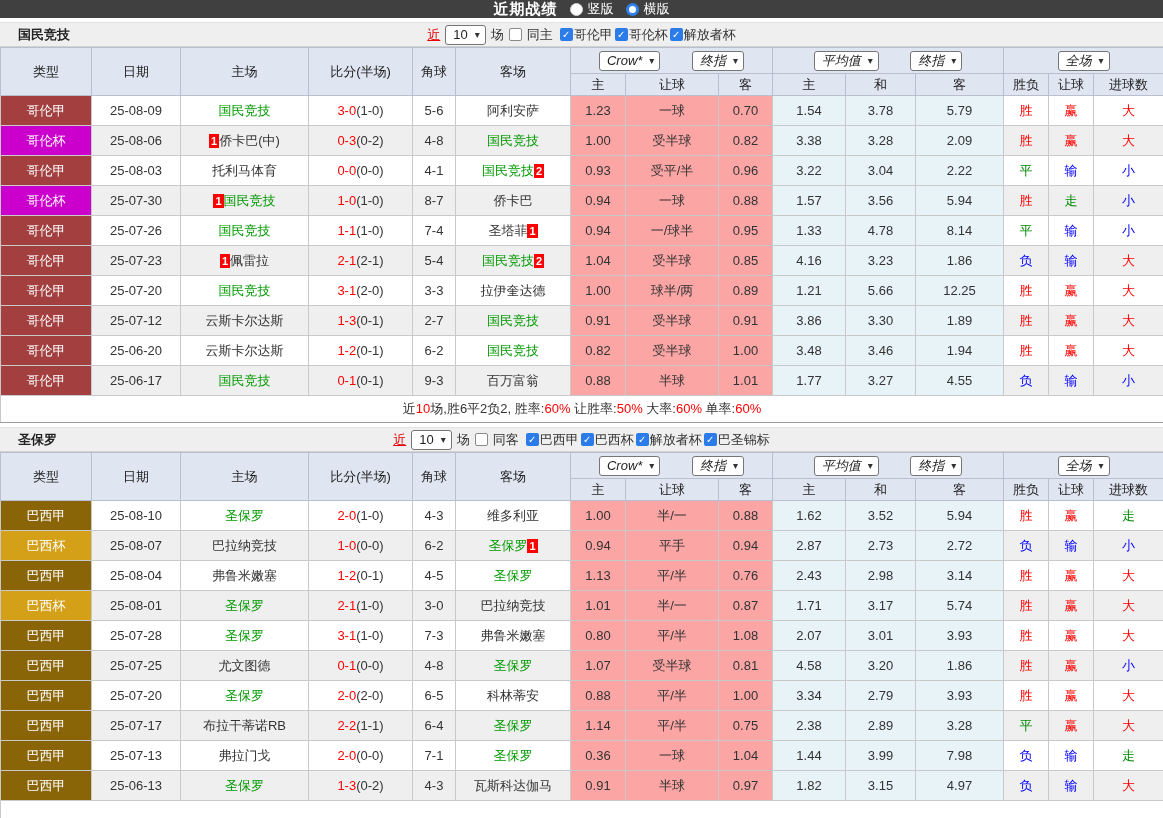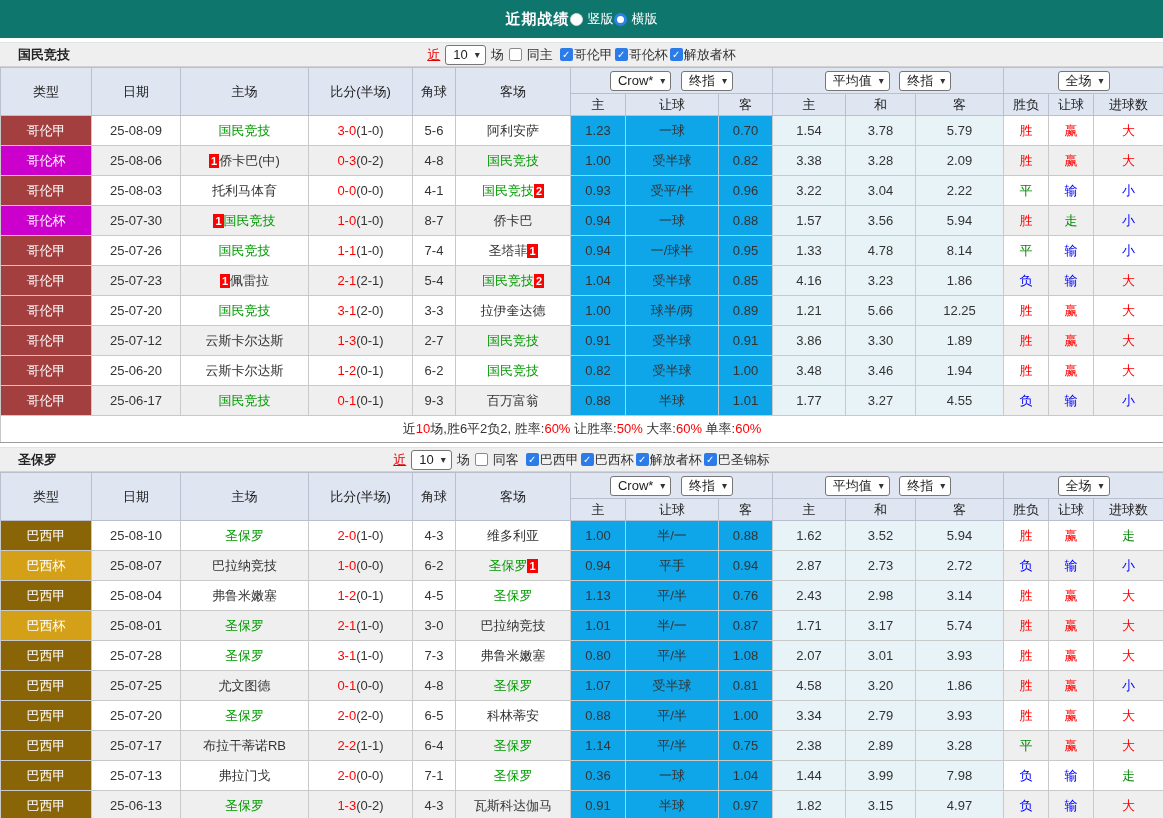--- a/index.html
+++ b/index.html
@@ -1,19 +1,19 @@
 <!DOCTYPE html>
 <html><head>
 <meta charset="utf-8">
 <style>
   html,body{margin:0;padding:0;background:#fff;}
   body{width:1163px;font-family:"Liberation Sans","DejaVu Sans",sans-serif;-webkit-font-smoothing:antialiased;}
 
   
-  .topbar{height:38px;background:#0f766e;display:flex;align-items:center;justify-content:center;}
+  .topbar{height:18px;background:#404040;display:flex;align-items:center;justify-content:center;gap:12px;}
   .topbar .title{color:#fff;font-weight:bold;font-size:15px;letter-spacing:1px;}
   .radio-item{display:inline-flex;align-items:center;gap:5px;color:#fff;font-size:13px;cursor:pointer;}
   .radio{width:13px;height:13px;border-radius:50%;background:#fff;box-sizing:border-box;border:1px solid #d8d8d8;}
   .radio.sel{border:3.5px solid #2f7fe9;}
 
   
   .section{margin-top:4px;}
   .strip{height:25px;background:#efefef;border-top:1px solid #e3e3e3;border-bottom:1px solid #d2d2d2;position:relative;display:flex;align-items:center;box-sizing:border-box;}
   .team-title{position:absolute;left:18px;font-weight:bold;font-size:13px;color:#222;}
   .filters{margin:0 auto;display:flex;align-items:center;gap:5px;font-size:13px;color:#333;white-space:nowrap;}
@@ -25,24 +25,24 @@
   .cb.off{background:#fff;border:1px solid #8a8a8a;}
   .comps{display:inline-flex;align-items:center;gap:0;}
   .comp-item{display:inline-flex;align-items:center;gap:1px;margin-left:2px;}
 
   
   table{border-collapse:collapse;table-layout:fixed;width:1163px;}
   th,td{border:1px solid #c9c9c9;text-align:center;overflow:hidden;white-space:nowrap;padding:0;}
   thead th{background:#dfe5f1;font-weight:normal;font-size:13px;color:#222;border-color:#b9bfce;}
   thead tr.drop th{height:25px;}
   thead tr.lbl th{height:21px;}
-  .ddcell .sel-box{margin:0 3px;}
+  .ddcell .sel-box{margin:0 14px;font-style:italic;}
   tbody td{height:29px;font-size:13px;color:#333;background:#fff;}
   tr.alt td{background:#efefef;}
-  td.cream, tr.alt td.cream{background:#0ea5e9;}
+  td.cream, tr.alt td.cream{background:#fca5a5;}
   td.blue, tr.alt td.blue{background:#e8f3f8;}
   td.type{font-size:13px;}
   .badge{display:inline-block;background:#ff0000;color:#fff;font-size:11px;line-height:14px;padding:0 2px;font-weight:bold;}
   tfoot td{height:26px;font-size:13px;color:#333;background:#fff;border-bottom:1px solid #9c9c9c;}
 </style>
 </head>
 <body>
 
 <div class="topbar">
   <span class="title">近期战绩</span>

